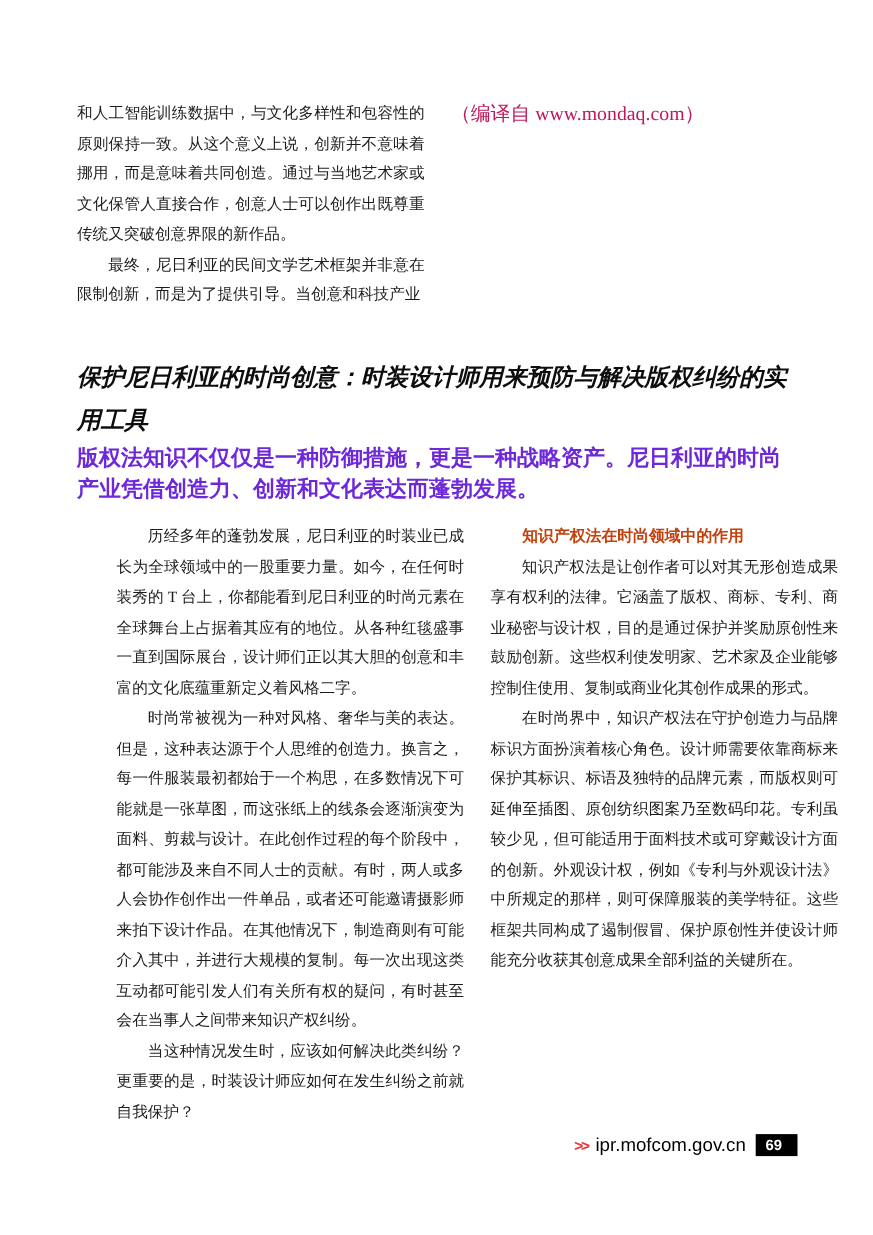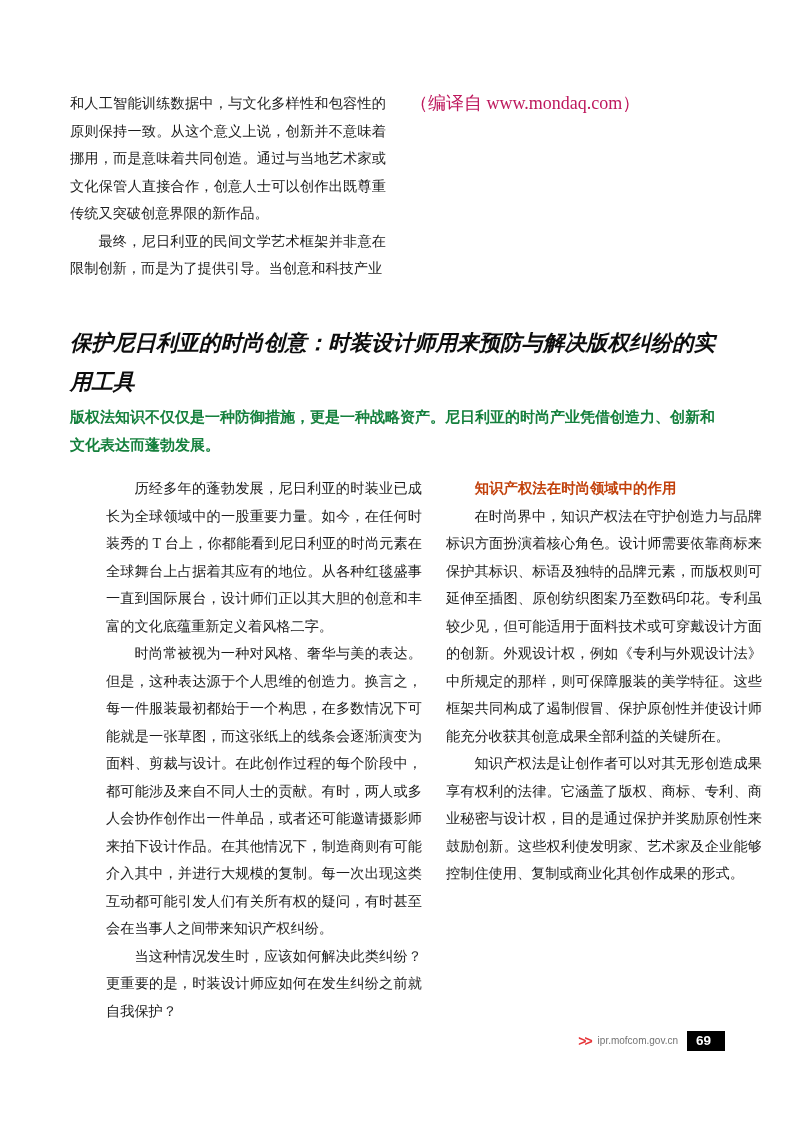--- a/index.html
+++ b/index.html
@@ -48,24 +48,24 @@
   .article-title {
     font-size: 21.5px;
     line-height: 39px;
     font-weight: 700;
     color: #0d0d0d;
     letter-spacing: 0;
     font-style: italic;
   }
   .article-subtitle {
     margin-top: 1px;
-    font-size: 15px;
+    font-size: 20px;
     line-height: 28px;
     font-weight: 700;
-    color: #15803d;
+    color: #6d28d9;
   }
   .body-section { top: 475px; margin-left: 36px; }
   .section-heading {
     font-family: "Liberation Sans", "DejaVu Sans", sans-serif;
     font-size: 14.4px;
     line-height: 27.5px;
     font-weight: 700;
     color: #c2410c;
     text-indent: 2em;
   }
@@ -80,22 +80,22 @@
   }
   .chevrons {
     color: #e63438;
     font-size: 14px;
     font-weight: 700;
     letter-spacing: -2px;
     margin-right: 7px;
     line-height: 1;
   }
   .site-url {
-    font-size: 10px;
-    color: #737373;
+    font-size: 17px;
+    color: #000000;
     margin-right: 9px;
     line-height: 1;
   }
   .page-num-box {
     width: 38px;
     height: 20px;
     background: #000000;
     color: #ffffff;
     display: flex;
     align-items: center;
@@ -126,22 +126,22 @@
   </div>
 
   <div class="two-col body-section">
     <div class="col body-text">
       <p class="indent">历经多年的蓬勃发展，尼日利亚的时装业已成长为全球领域中的一股重要力量。如今，在任何时装秀的 T 台上，你都能看到尼日利亚的时尚元素在全球舞台上占据着其应有的地位。从各种红毯盛事一直到国际展台，设计师们正以其大胆的创意和丰富的文化底蕴重新定义着风格二字。</p>
       <p class="indent">时尚常被视为一种对风格、奢华与美的表达。但是，这种表达源于个人思维的创造力。换言之，每一件服装最初都始于一个构思，在多数情况下可能就是一张草图，而这张纸上的线条会逐渐演变为面料、剪裁与设计。在此创作过程的每个阶段中，都可能涉及来自不同人士的贡献。有时，两人或多人会协作创作出一件单品，或者还可能邀请摄影师来拍下设计作品。在其他情况下，制造商则有可能介入其中，并进行大规模的复制。每一次出现这类互动都可能引发人们有关所有权的疑问，有时甚至会在当事人之间带来知识产权纠纷。</p>
       <p class="indent">当这种情况发生时，应该如何解决此类纠纷？更重要的是，时装设计师应如何在发生纠纷之前就自我保护？</p>
     </div>
     <div class="col body-text">
       <h3 class="section-heading">知识产权法在时尚领域中的作用</h3>
+      <p class="indent">知识产权法是让创作者可以对其无形创造成果享有权利的法律。它涵盖了版权、商标、专利、商业秘密与设计权，目的是通过保护并奖励原创性来鼓励创新。这些权利使发明家、艺术家及企业能够控制住使用、复制或商业化其创作成果的形式。</p>
       <p class="indent">在时尚界中，知识产权法在守护创造力与品牌标识方面扮演着核心角色。设计师需要依靠商标来保护其标识、标语及独特的品牌元素，而版权则可延伸至插图、原创纺织图案乃至数码印花。专利虽较少见，但可能适用于面料技术或可穿戴设计方面的创新。外观设计权，例如《专利与外观设计法》中所规定的那样，则可保障服装的美学特征。这些框架共同构成了遏制假冒、保护原创性并使设计师能充分收获其创意成果全部利益的关键所在。</p>
-      <p class="indent">知识产权法是让创作者可以对其无形创造成果享有权利的法律。它涵盖了版权、商标、专利、商业秘密与设计权，目的是通过保护并奖励原创性来鼓励创新。这些权利使发明家、艺术家及企业能够控制住使用、复制或商业化其创作成果的形式。</p>
     </div>
   </div>
 
   <div class="footer">
     <span class="chevrons">&gt;&gt;</span>
     <span class="site-url">ipr.mofcom.gov.cn</span>
     <span class="page-num-box">
         <span>69</span>
       </span>
   </div>

